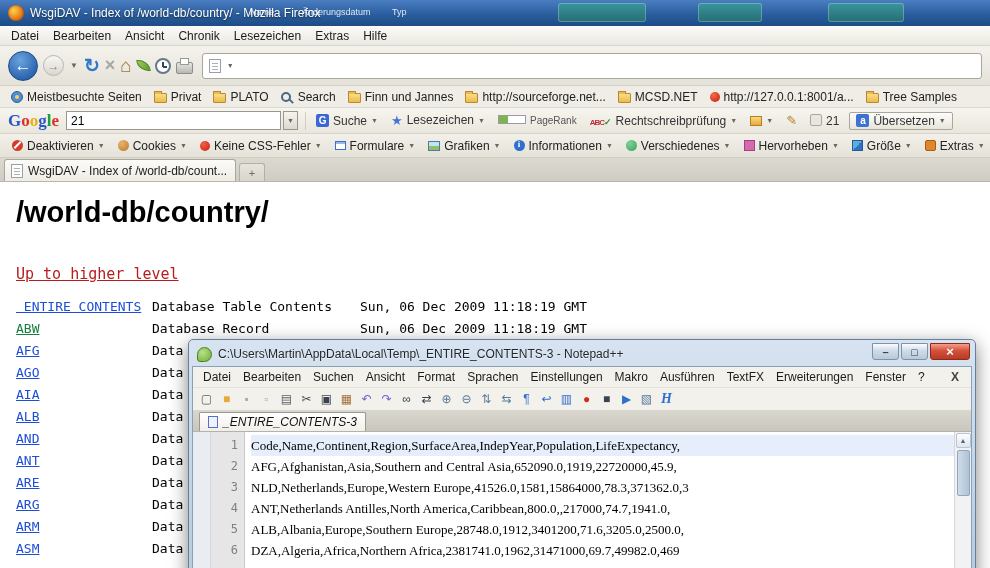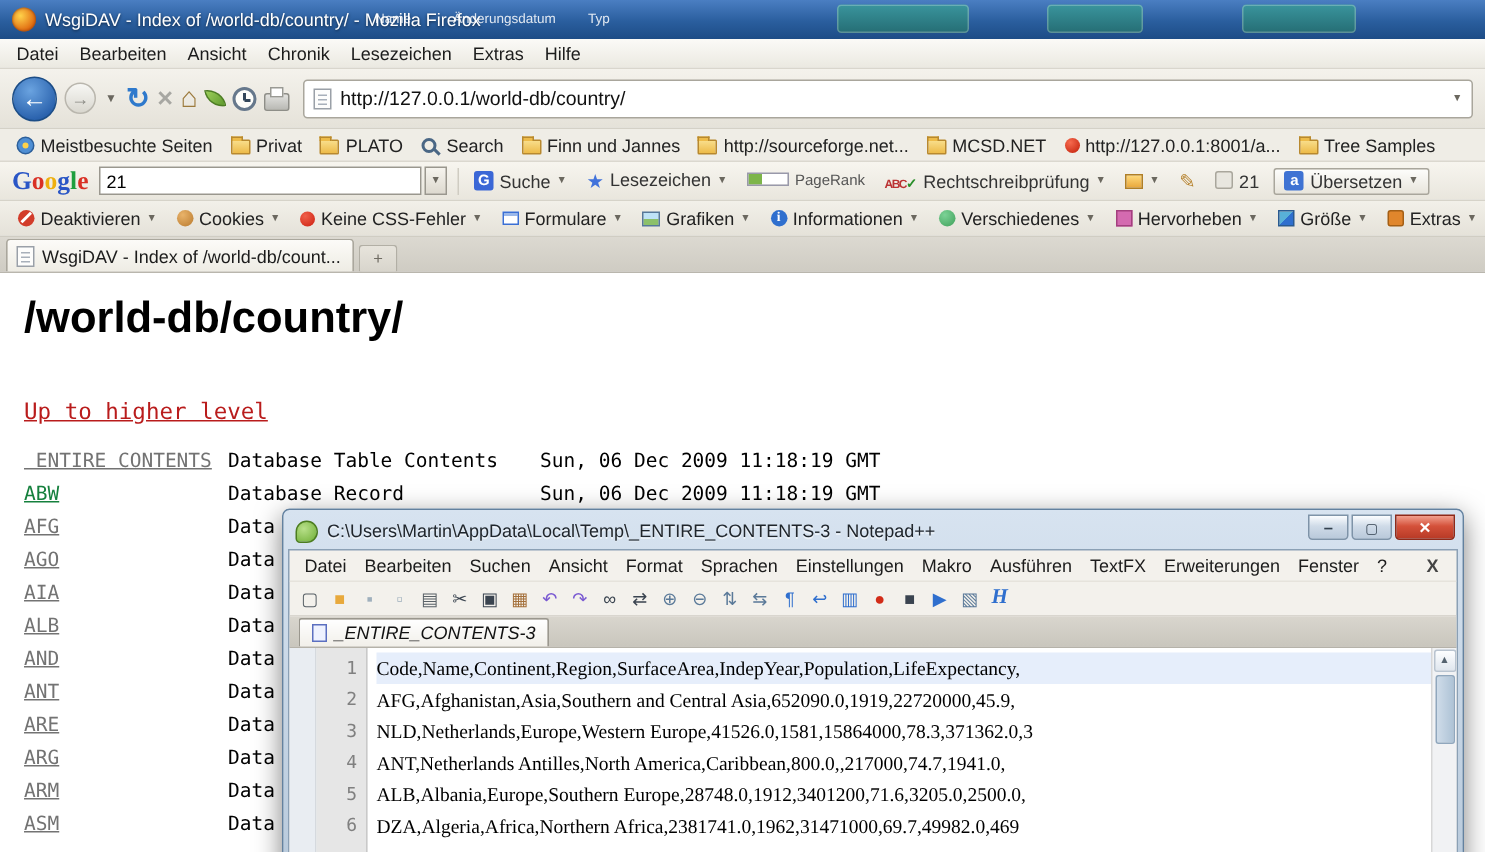--- a/index.html
+++ b/index.html
@@ -100,21 +100,21 @@
   .tab-stub::before{content:"+";font-size:11px;}
 
   
   .content{position:relative;height:386px;background:#fff;overflow:hidden;}
   .heading{font-size:29px;font-weight:bold;color:#000;margin:14px 0 0 16px;letter-spacing:0;}
   .uplink-wrap{margin:36px 0 0 16px;}
   .uplink{font-family:"DejaVu Sans Mono","Liberation Mono",monospace;font-size:15px;text-decoration:underline;color:#b91c1c;}
   .listing{margin:12px 0 0 16px;font-family:"DejaVu Sans Mono","Liberation Mono",monospace;font-size:13px;color:#000;}
   .lrow{display:flex;height:22px;align-items:center;}
   .lname{width:136px;white-space:pre;text-decoration:underline;}
-  .lname.lnk{color:#737373;}
+  .lname.lnk{color:#1d4ed8;}
   .lname.drk{color:#15803d;}
   .ltype{width:208px;}
 
   
   .npp{position:absolute;left:188px;top:339px;width:788px;height:260px;border-radius:5px 5px 0 0;background:linear-gradient(#d7e3f0,#b6c8da);border:1px solid #63819f;box-shadow:0 5px 18px rgba(0,0,0,.5);padding:2px 3px 3px;}
   .npp-title{height:24px;display:flex;align-items:center;gap:6px;padding:0 2px 0 5px;}
   .npp-icon{width:15px;height:15px;border-radius:50% 50% 50% 20%;background:radial-gradient(circle at 35% 35%,#b8e08a,#6fae35);border:1px solid #4c7d20;flex:0 0 auto;}
   .npp-title .t{flex:1;font-size:12px;color:#20262c;overflow:hidden;white-space:nowrap;text-overflow:ellipsis;text-shadow:0 1px 0 rgba(255,255,255,.6);}
   .wbtns{display:flex;gap:2px;align-self:flex-start;margin-top:1px;}
   .wbtn{width:27px;height:17px;border:1px solid #7e93a8;border-radius:0 0 3px 3px;background:linear-gradient(#fbfdff,#cfdbe8 45%,#b9c9da);display:flex;align-items:center;justify-content:center;color:#33414f;}
@@ -177,21 +177,20 @@
     <span class="btn-fwd"></span>
     <span class="btn-drop"></span>
     <span class="btn-refresh"></span>
     <span class="btn-stop"></span>
     <span class="btn-home"></span>
     <span class="leaf"></span>
     <span class="clockic"></span>
     <span class="printer"></span>
     <span class="urlbar">
       <span class="favicon"></span>
-      <span class="urltext">http://127.0.0.1/world-db/country/</span>
       <span class="caret"></span>
     </span>
   </div>
 
   <div class="bmbar">
 
   <span class="bm">
       <span class="bicon ic-history"></span>
       <span>Meistbesuchte Seiten</span>
     </span>

